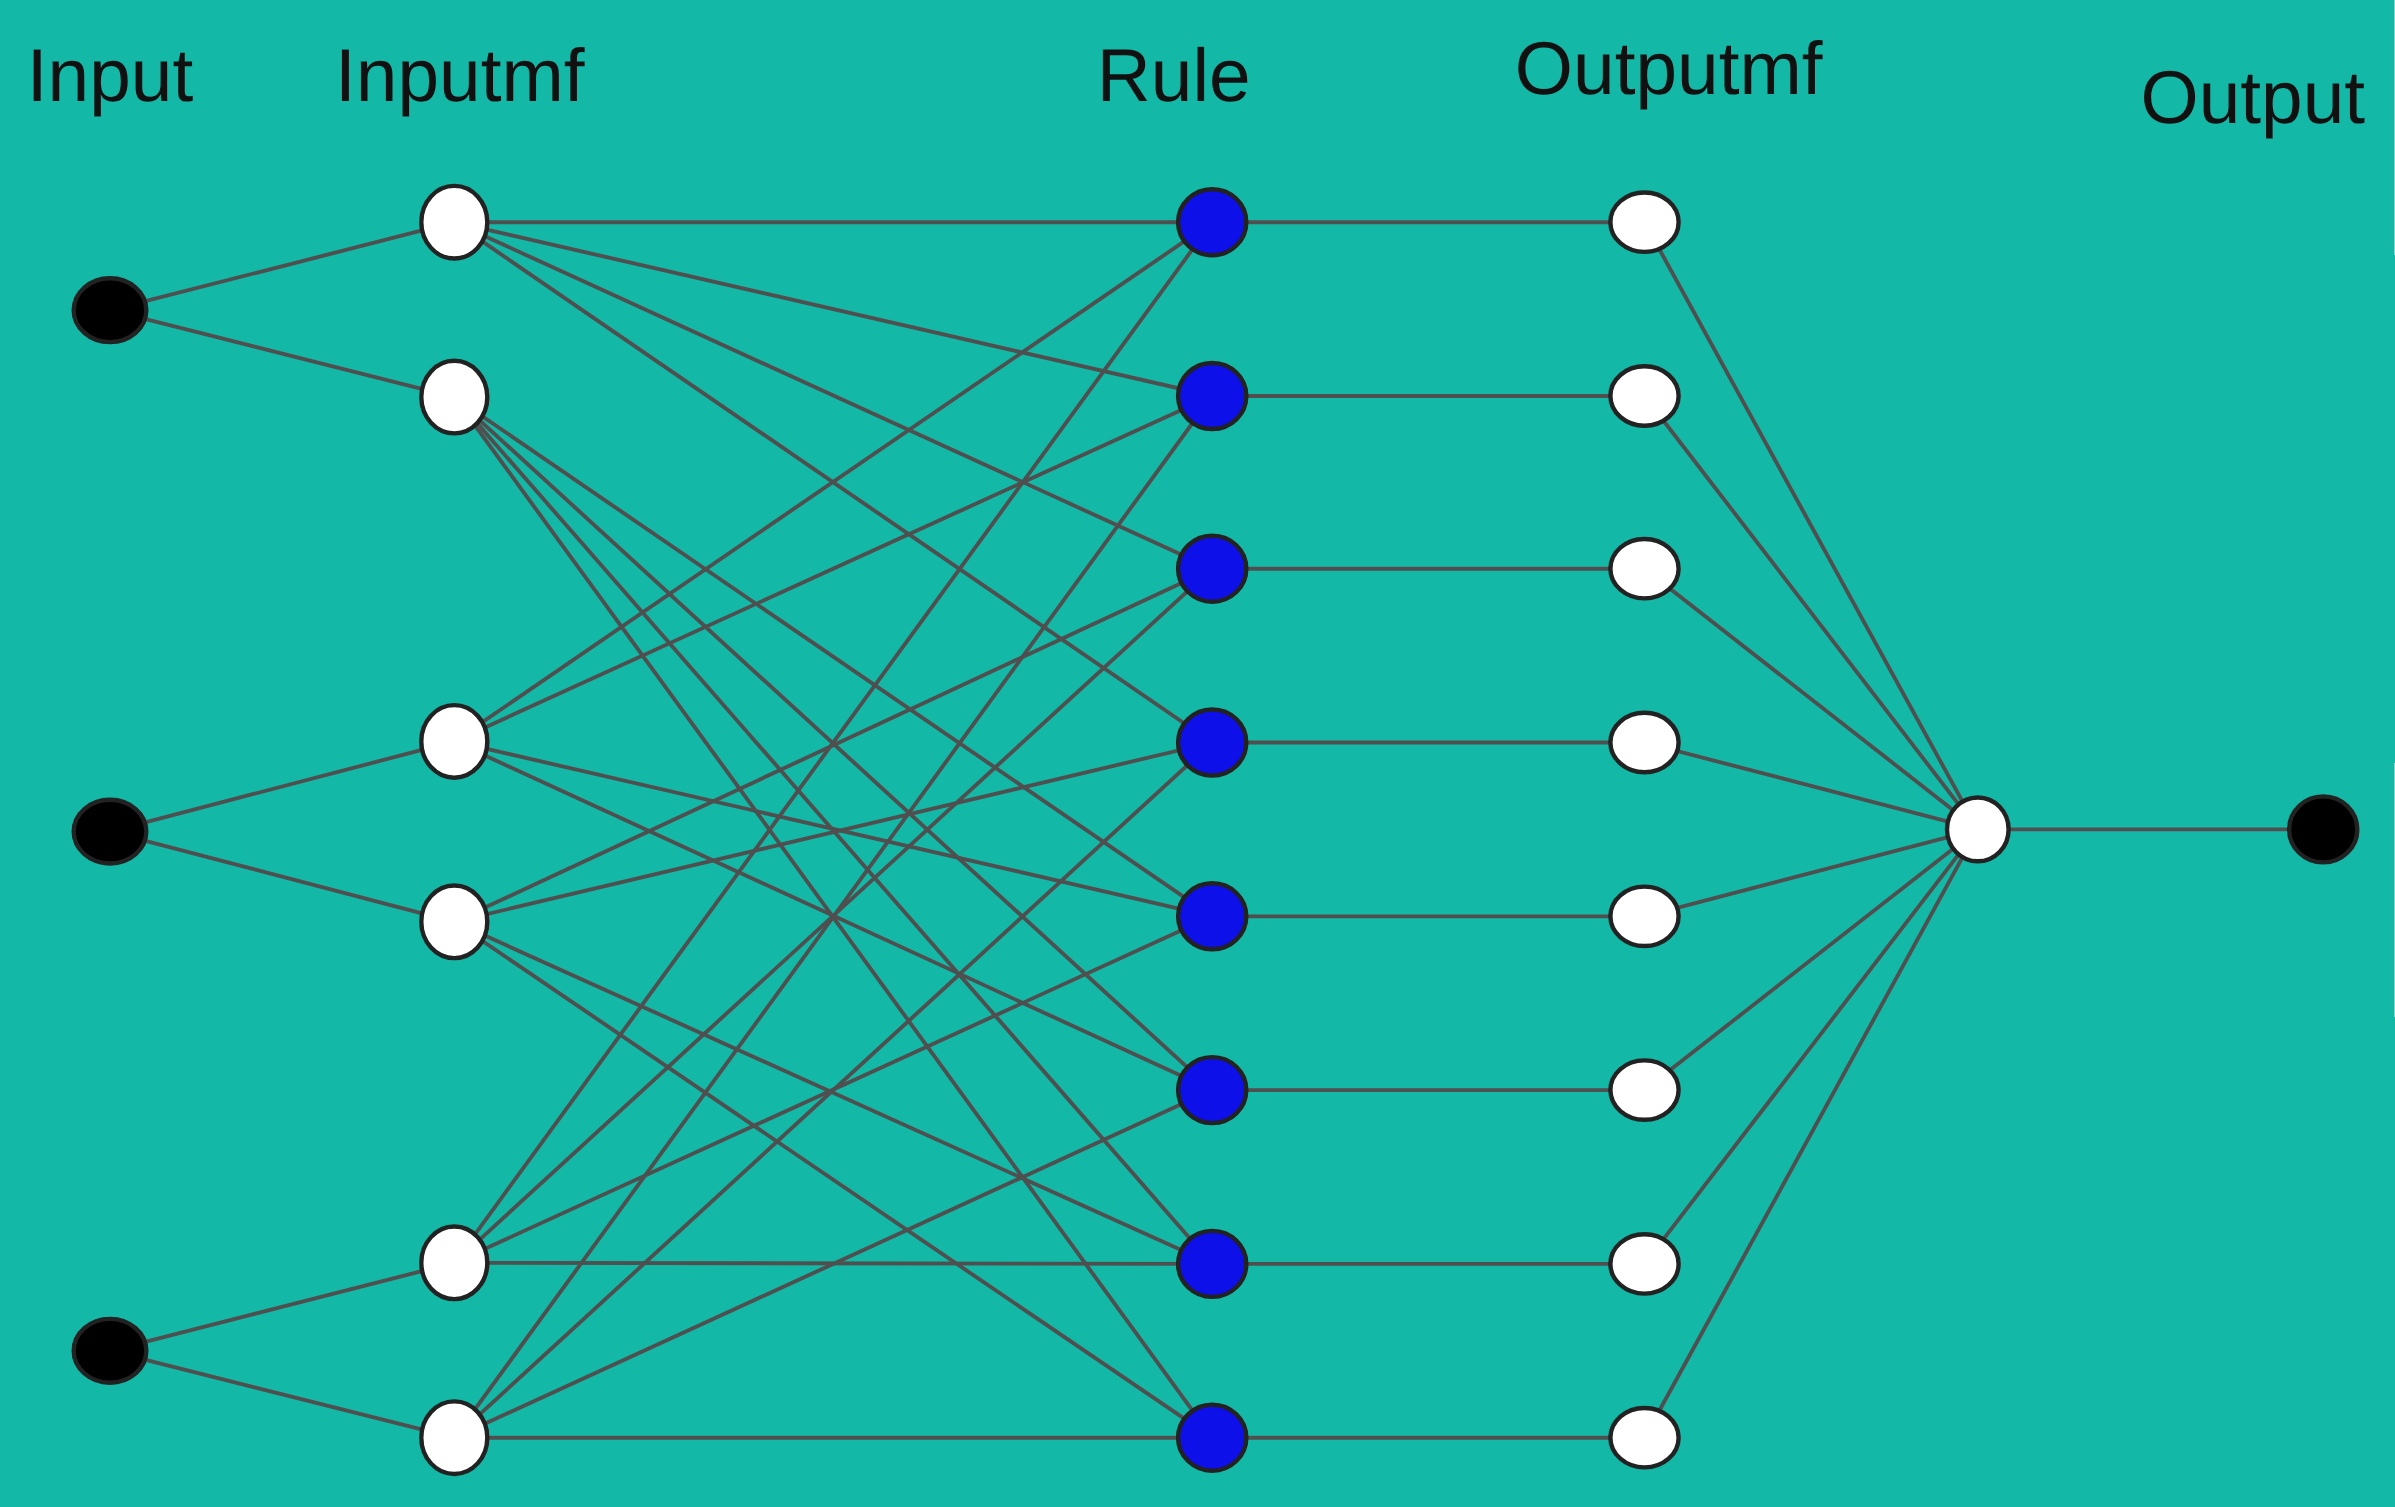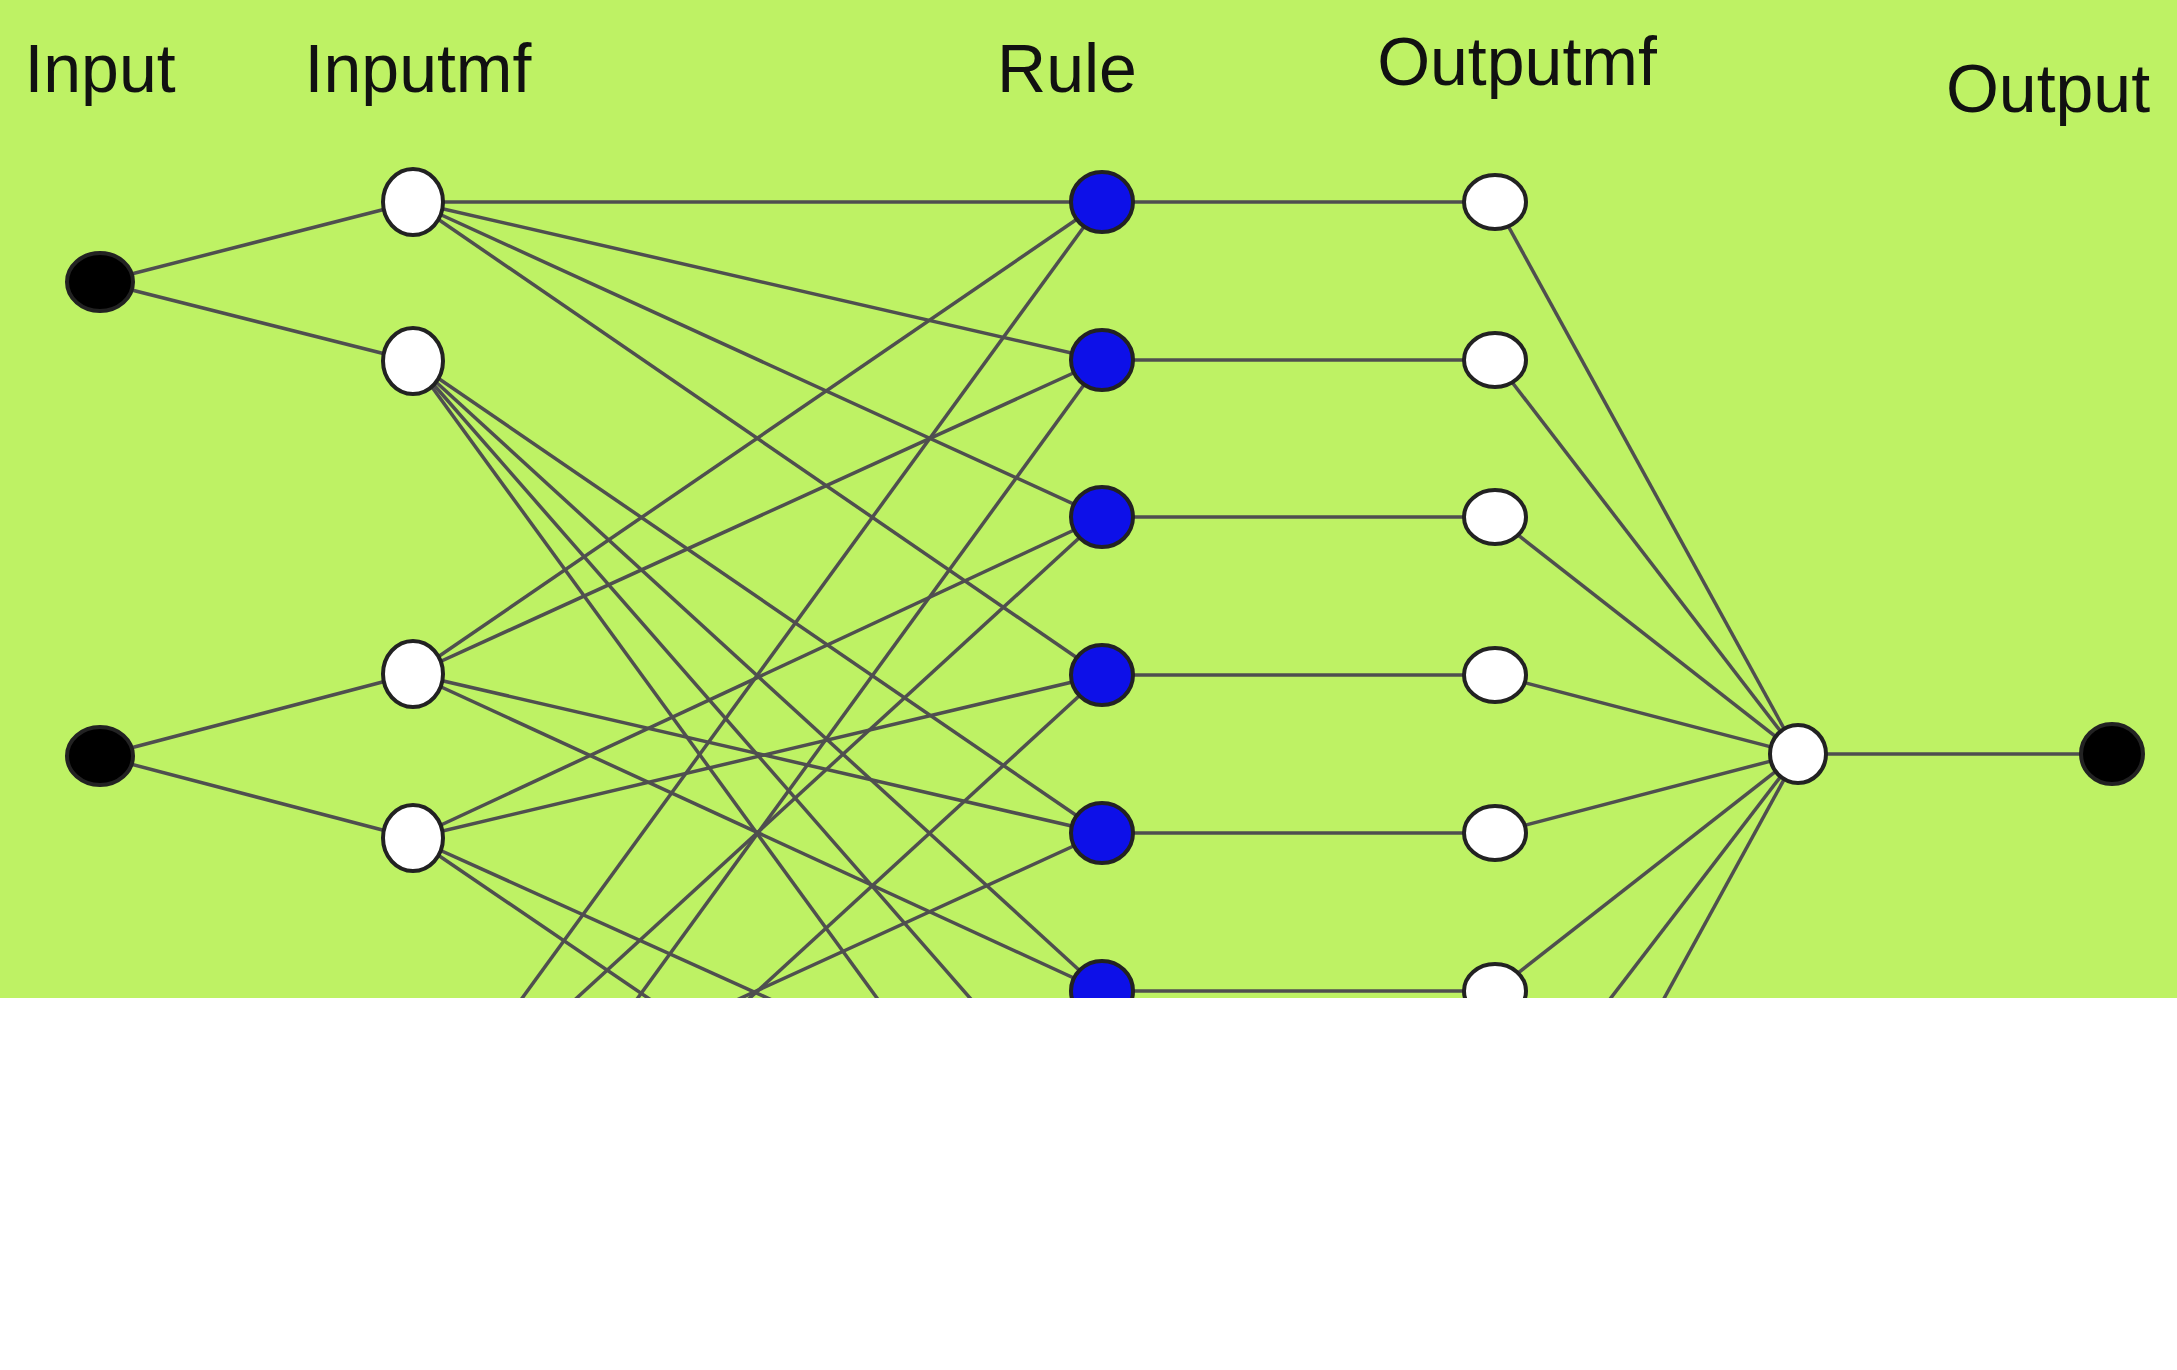--- a/index.html
+++ b/index.html
@@ -3,22 +3,22 @@
 <meta charset="utf-8">
 <style>
   html, body {
     margin: 0;
     padding: 0;
     background: #ffffff;
   }
   #stage {
     position: relative;
     width: 2177px;
-    height: 998px;
-    background: #bef264;
+    height: 1370px;
+    background: #14b8a6;
     overflow: hidden;
   }
   svg {
     display: block;
   }
   text.col-label {
     font-family: "Liberation Sans", sans-serif;
     font-weight: 400;
     font-size: 68px;
     fill: #111111;

